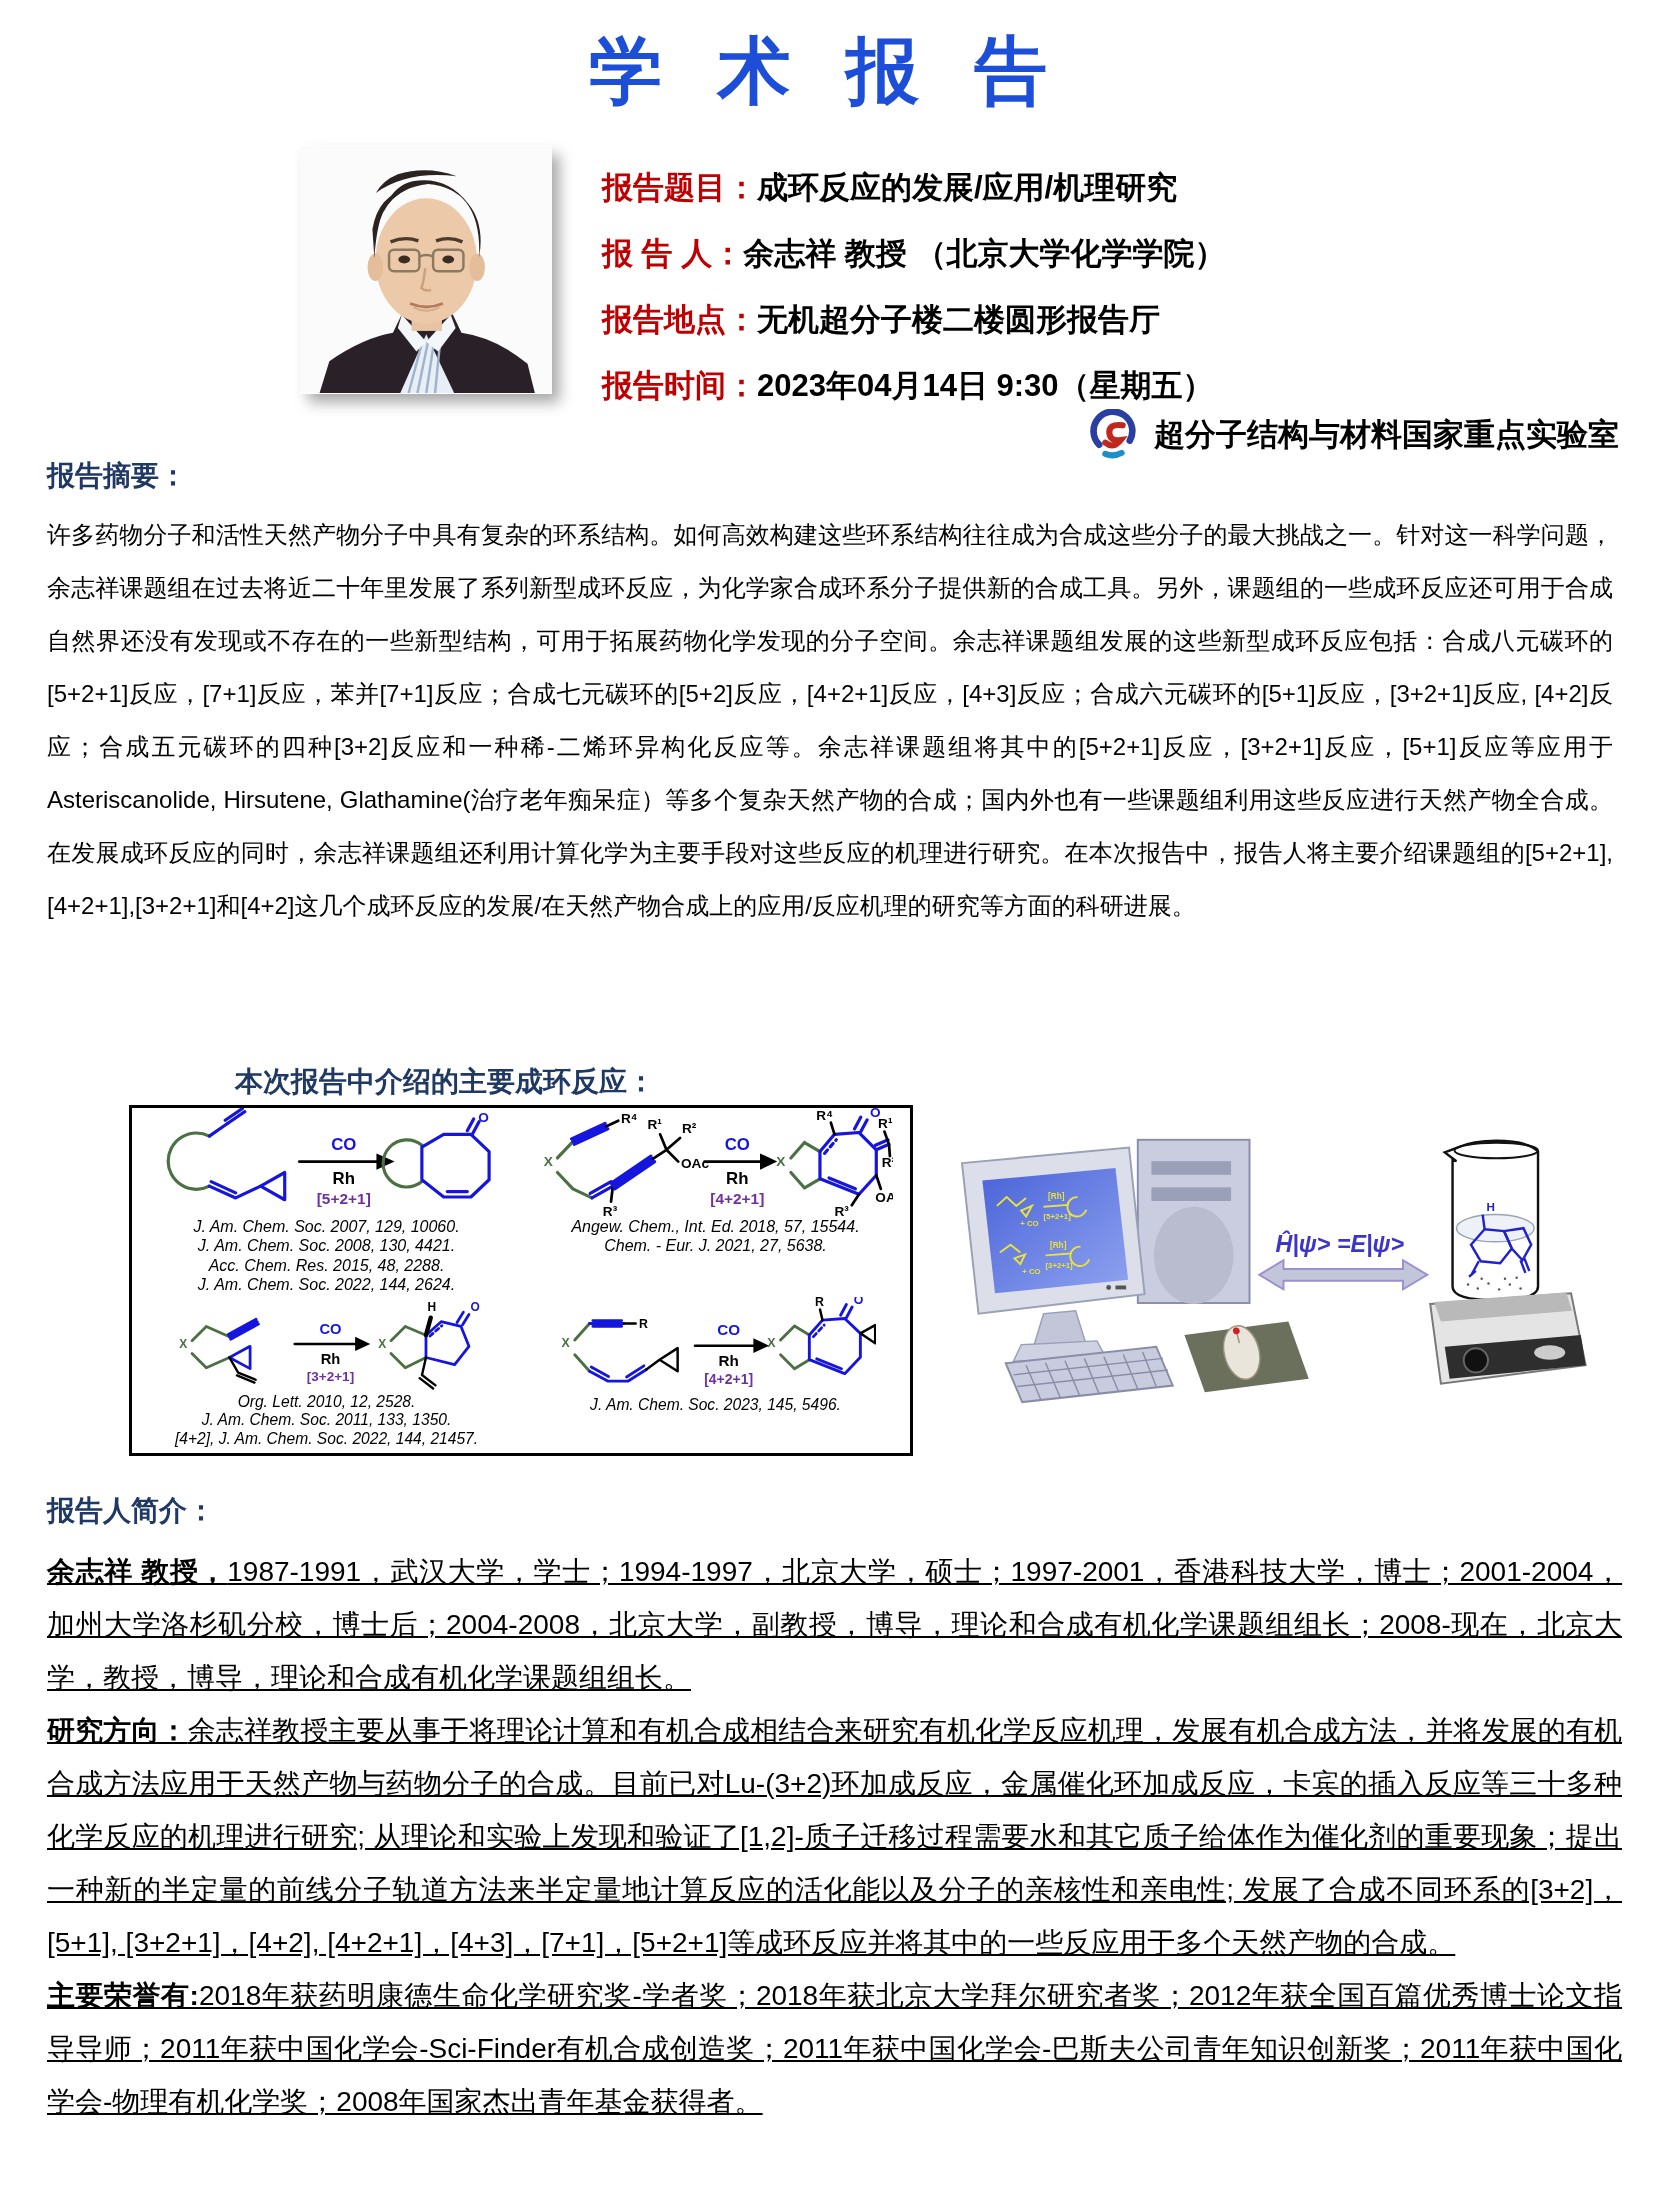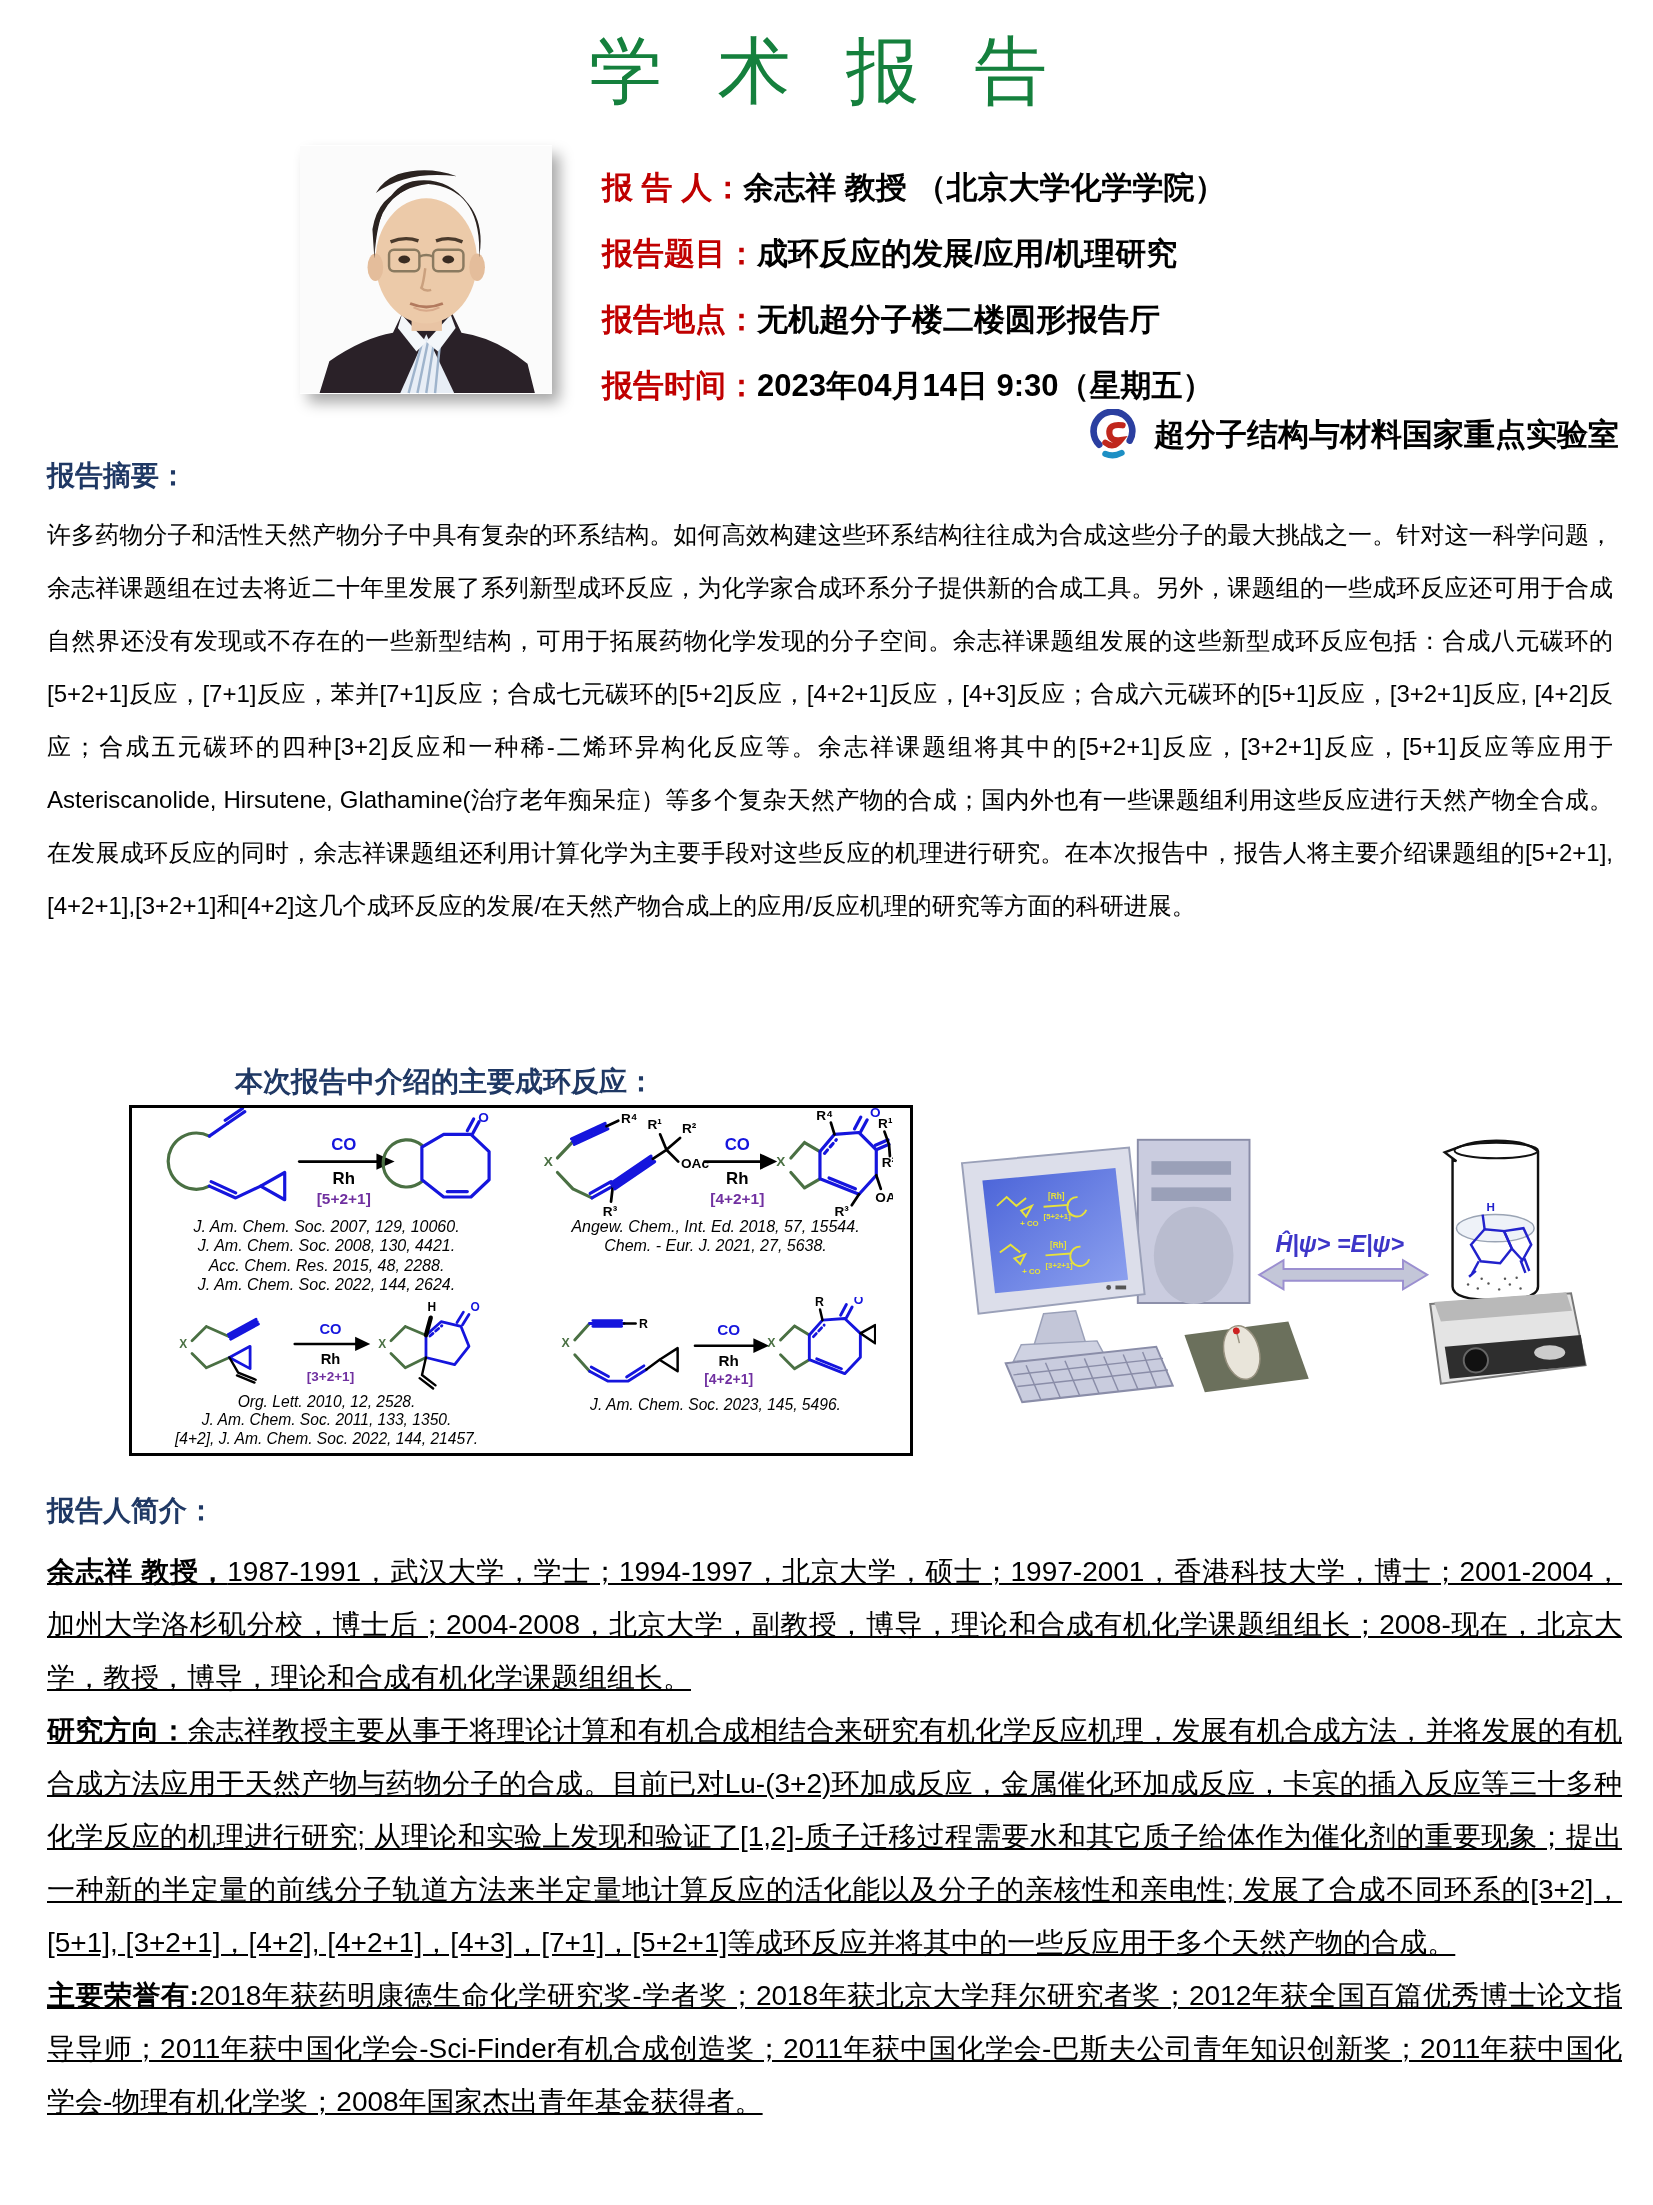--- a/index.html
+++ b/index.html
@@ -3,21 +3,21 @@
 <meta charset="utf-8">
 <style>
   html,body{margin:0;padding:0;}
   body{
     width:1654px;height:2205px;position:relative;background:#ffffff;
     font-family:"Liberation Sans",sans-serif;color:#000;overflow:hidden;
   }
   .abs{position:absolute;}
   #page-title{
     left:0;right:0;top:23px;text-align:center;
-    font-size:73px;font-weight:normal;color:#15803d;letter-spacing:17.5px;
+    font-size:73px;font-weight:bold;color:#1d4ed8;letter-spacing:17.5px;
   }
   #photo-wrap{
     left:300px;top:145px;width:252px;height:249px;background:#fff;
     box-shadow:7.8px 8.8px 13.6px rgba(0,0,0,0.35);
   }
   #photo-wrap svg{display:block;width:100%;height:100%;}
   #info-block{left:602px;top:155px;}
   .info-row{font-size:31px;font-weight:bold;line-height:66px;white-space:nowrap;}
   .info-label{color:#c00000;}
   .info-value{color:#000;}
@@ -89,22 +89,22 @@
       <ellipse cx="213" cy="232" rx="12" ry="8" fill="#3a2c22"></ellipse>
       <ellipse cx="303" cy="232" rx="12" ry="8" fill="#3a2c22"></ellipse>
       <path d="M256 250 Q252 282 248 290 Q256 298 268 294" stroke="#caa07e" stroke-width="5" fill="none"></path>
       <path d="M225 322 Q258 336 292 322" stroke="#b27a5e" stroke-width="6" fill="none"></path>
       <path d="M232 330 Q258 344 285 330" stroke="#d8a98a" stroke-width="4" fill="none"></path>
     </g>
   </svg>
 </div>
 
 <div id="info-block" class="abs">
+  <div class="info-row"><span class="info-label">报告题目：</span><span class="info-value">成环反应的发展/应用/机理研究</span></div>
   <div class="info-row"><span class="info-label">报 告 人：</span><span class="info-value">余志祥 教授 （北京大学化学学院）</span></div>
-  <div class="info-row"><span class="info-label">报告题目：</span><span class="info-value">成环反应的发展/应用/机理研究</span></div>
   <div class="info-row"><span class="info-label">报告地点：</span><span class="info-value">无机超分子楼二楼圆形报告厅</span></div>
   <div class="info-row"><span class="info-label">报告时间：</span><span class="info-value">2023年04月14日 9:30（星期五）</span></div>
 </div>
 
 <div id="lab-row" class="abs">
   <svg width="51" height="51" viewBox="0 0 100 100">
     <path d="M18 70 A 38 38 0 1 1 78 62" fill="none" stroke="#2b3fa0" stroke-width="13" stroke-linecap="round"></path>
     <path d="M30 88 A 38 38 0 0 0 62 86" fill="none" stroke="#1d8fc4" stroke-width="12" stroke-linecap="round"></path>
     <path d="M64 32 Q36 28 38 48 Q40 64 60 61 Q46 79 30 66" fill="none" stroke="#c0271d" stroke-width="12" stroke-linecap="round"></path>
   </svg>

